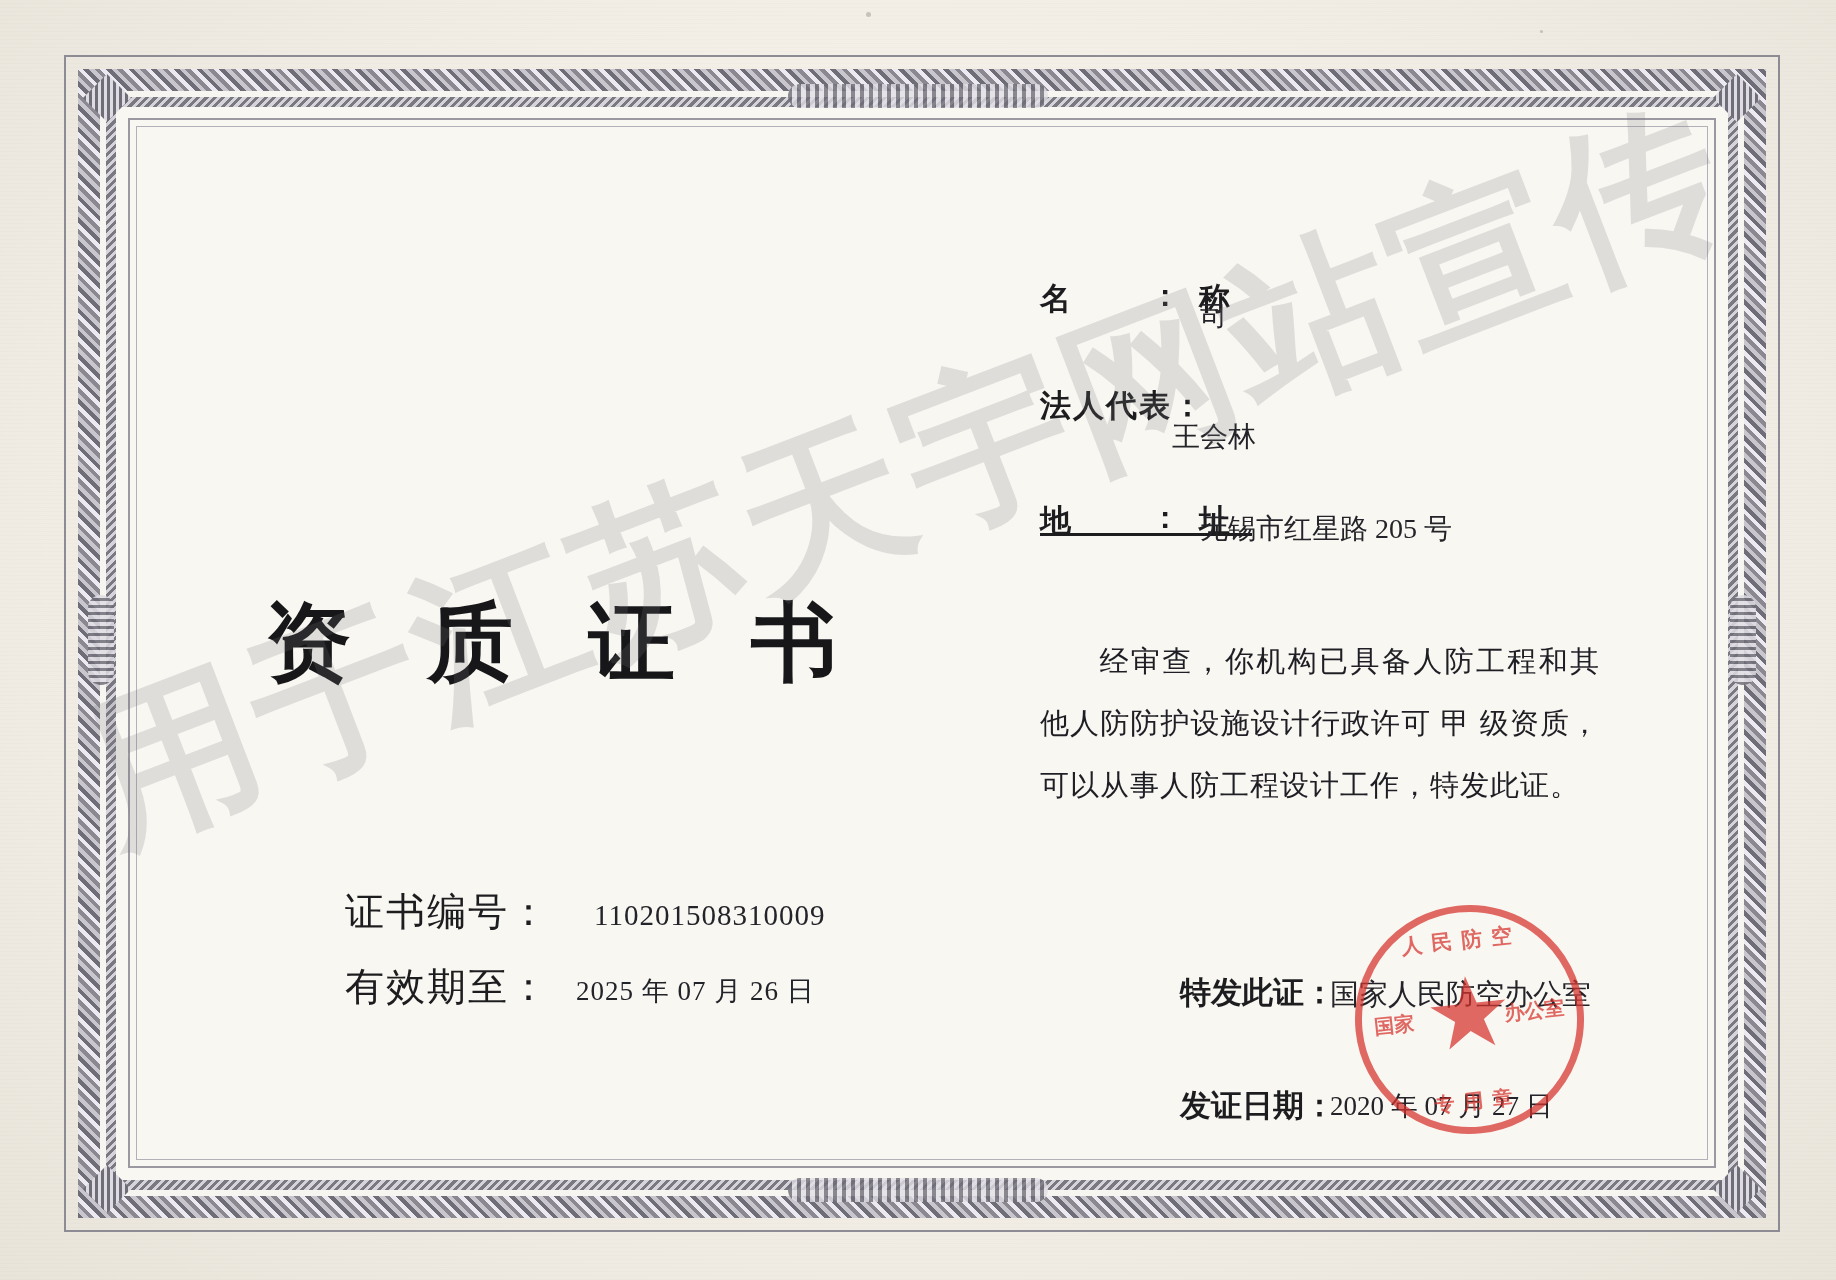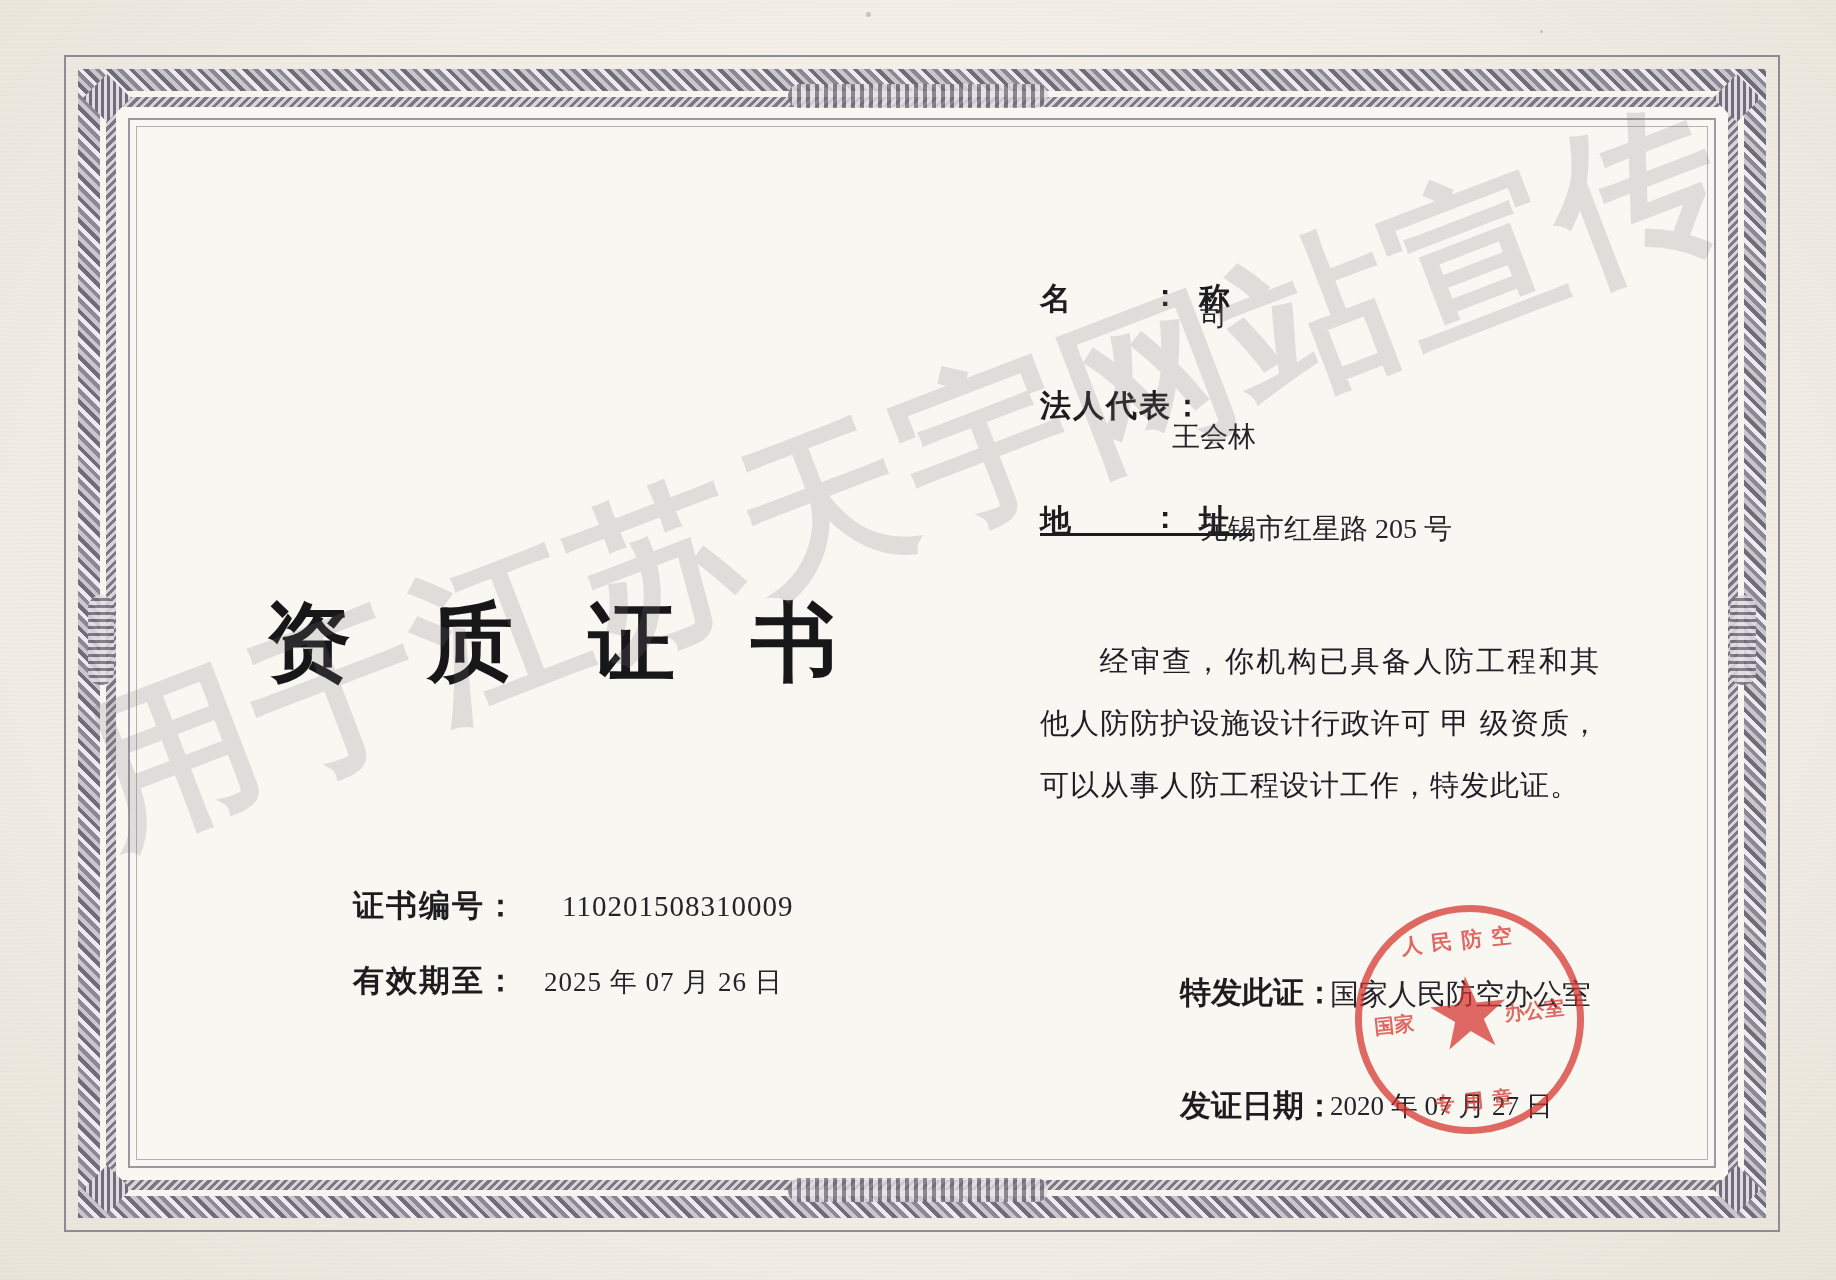--- a/index.html
+++ b/index.html
@@ -125,21 +125,21 @@
   
   .big-title{
     position:absolute;left:265px;top:585px;width:560px;
     font-family:"Liberation Sans",sans-serif;
     font-weight:bold;font-size:86px;letter-spacing:26px;
     color:#17171a;white-space:nowrap;
   }
   .field-row{position:absolute;white-space:nowrap;}
   .field-label{
     font-family:"Liberation Sans",sans-serif;
-    font-weight:bold;font-size:31px;color:#1d1d20;letter-spacing:2px;margin-left:8px;
+    font-weight:normal;font-size:39px;color:#1d1d20;letter-spacing:2px;
   }
   .field-value{
     font-family:"Liberation Serif",serif;
     font-size:30px;color:#23232a;letter-spacing:1px;
   }
   #cert-no-row{left:345px;top:885px;}
   #cert-no-row .field-value{margin-left:40px;font-size:29px;letter-spacing:1px;}
   #valid-row{left:345px;top:960px;}
   #valid-row .field-value{margin-left:22px;font-size:27px;}
 

